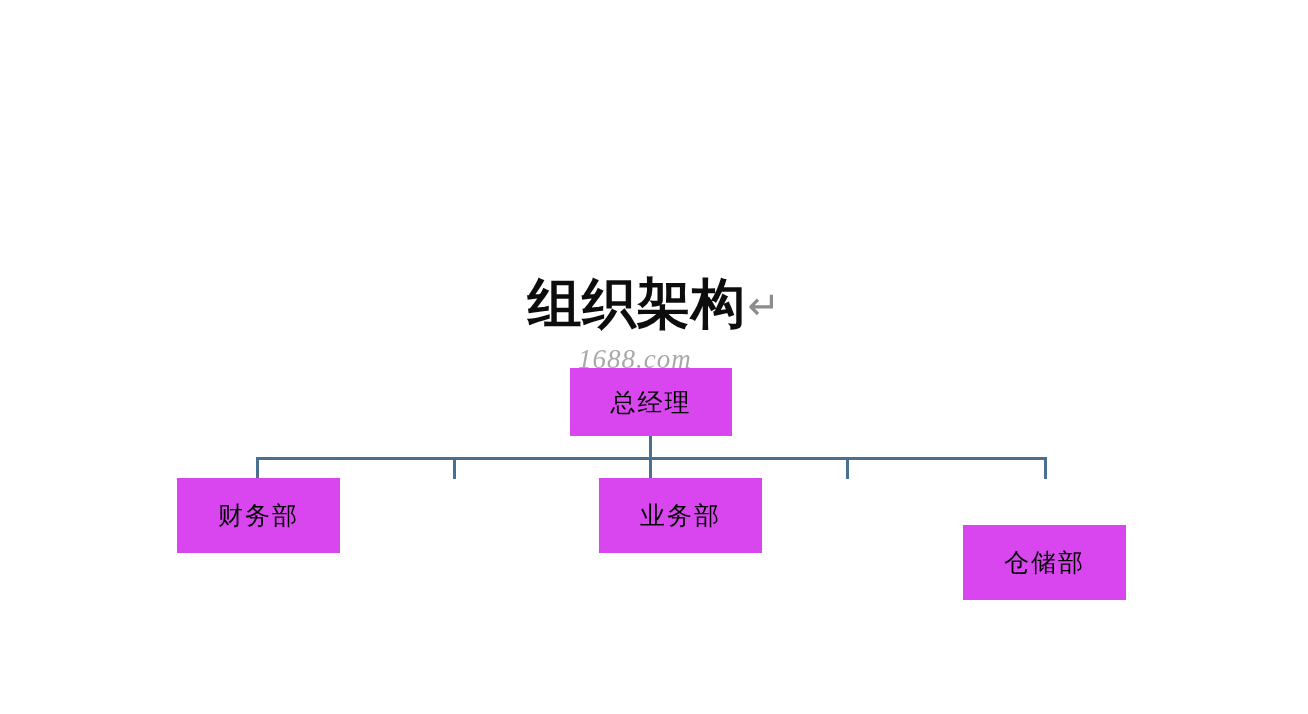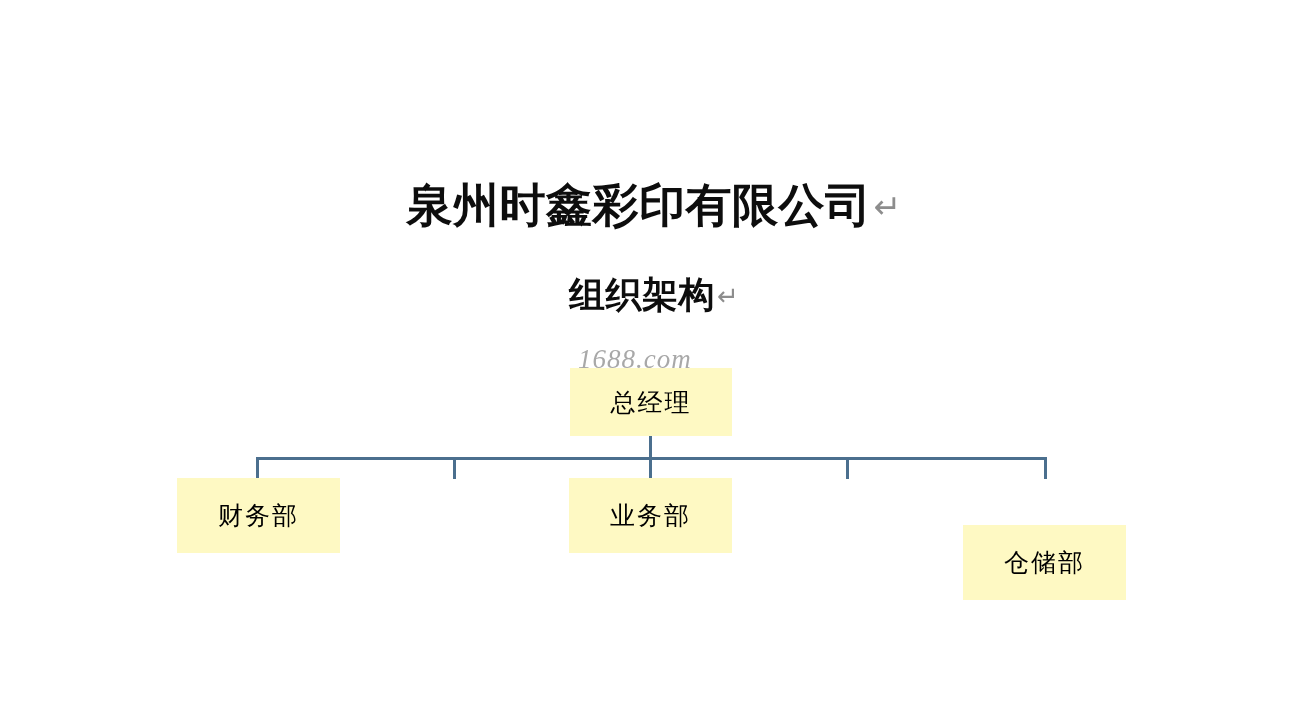--- a/index.html
+++ b/index.html
@@ -33,21 +33,21 @@
     letter-spacing: 0.5px;
     white-space: nowrap;
     line-height: 1;
   }
   #title-line-1 {
     top: 182px;
     font-size: 46px;
   }
   #title-line-2 {
     top: 277px;
-    font-size: 36px;
+    font-size: 54px;
     font-family: Liberation Serif, serif;
   }
   .pilcrow {
     color: #8d8d8d;
     font-weight: normal;
     font-size: 0.72em;
     vertical-align: 0.08em;
     margin-left: 2px;
   }
 
@@ -74,21 +74,21 @@
   .conn-h {
     height: 3px;
   }
   .conn-v {
     width: 3px;
   }
 
   
   .node {
     position: absolute;
-    background: #fef9c3;
+    background: #d946ef;
     display: flex;
     align-items: center;
     justify-content: center;
     color: #000000;
     font-family: "Liberation Serif", "DejaVu Serif", serif;
     font-size: 25px;
     letter-spacing: 2px;
     line-height: 1;
     box-sizing: border-box;
   }
@@ -105,21 +105,20 @@
     width: 163px;
     height: 75px;
     justify-content: center;
   }
 </style>
 </head>
 <body>
 
 <div id="slide">
 
-  <div class="title-line" id="title-line-1"><span>泉州时鑫彩印有限公司</span><span class="pilcrow">↵</span></div>
 
   <div class="title-line" id="title-line-2"><span>组织架构</span><span class="pilcrow">↵</span></div>
 
   <div id="watermark">1688.com</div>
 
   <div class="conn conn-v" style="left:649px; top:436px; height:24px;"></div>
 
   <div class="conn conn-h" style="left:256px; top:457px; width:791px;"></div>
 
   <div class="conn conn-v" style="left:256px; top:457px; height:22px;"></div>
@@ -130,21 +129,21 @@
 
   <div class="node" id="node-root">
       <span>总经理</span>
     </div>
 
   <div class="node node-dept" style="left:177px;">
       <span>财务部</span>
     </div>
 
 
-  <div class="node node-dept" style="left:569px;">
+  <div class="node node-dept" style="left:599px;">
       <span>业务部</span>
     </div>
 
 
   <div class="node node-dept" style="left:963px;margin-top:47px;">
       <span>仓储部</span>
     </div>
 
 </div>
 

